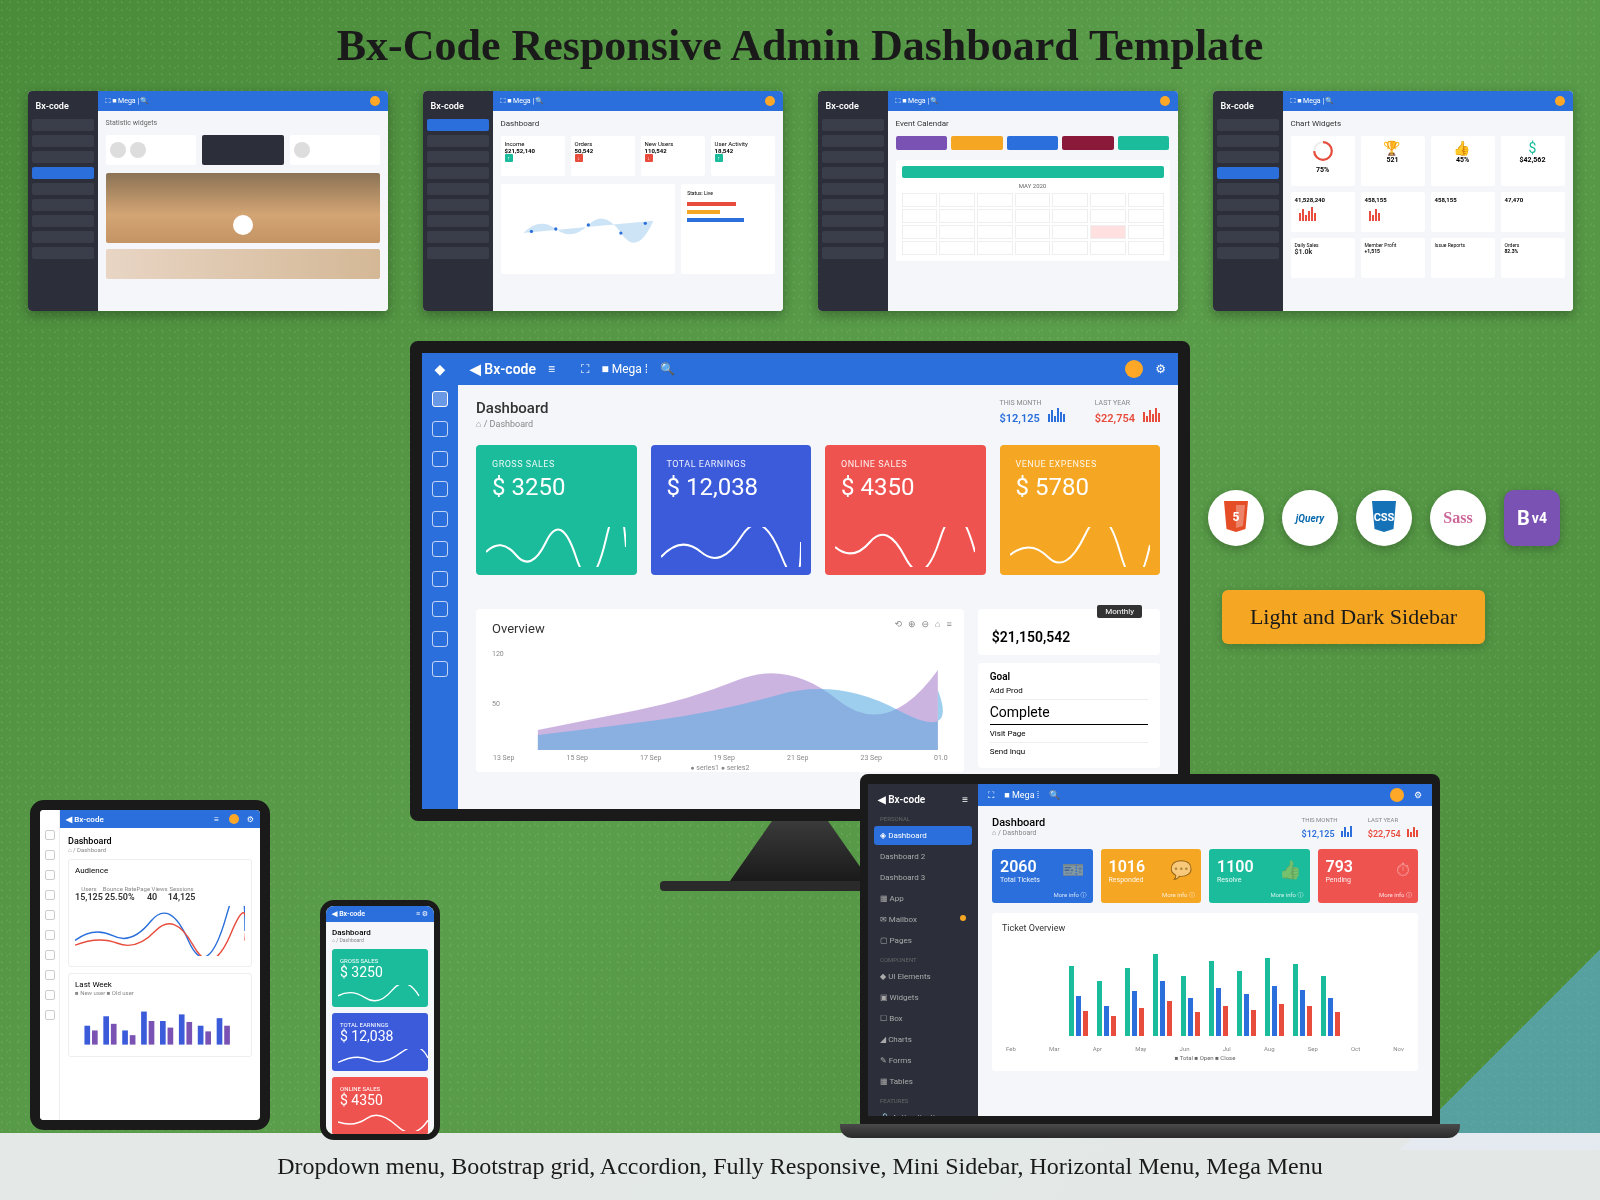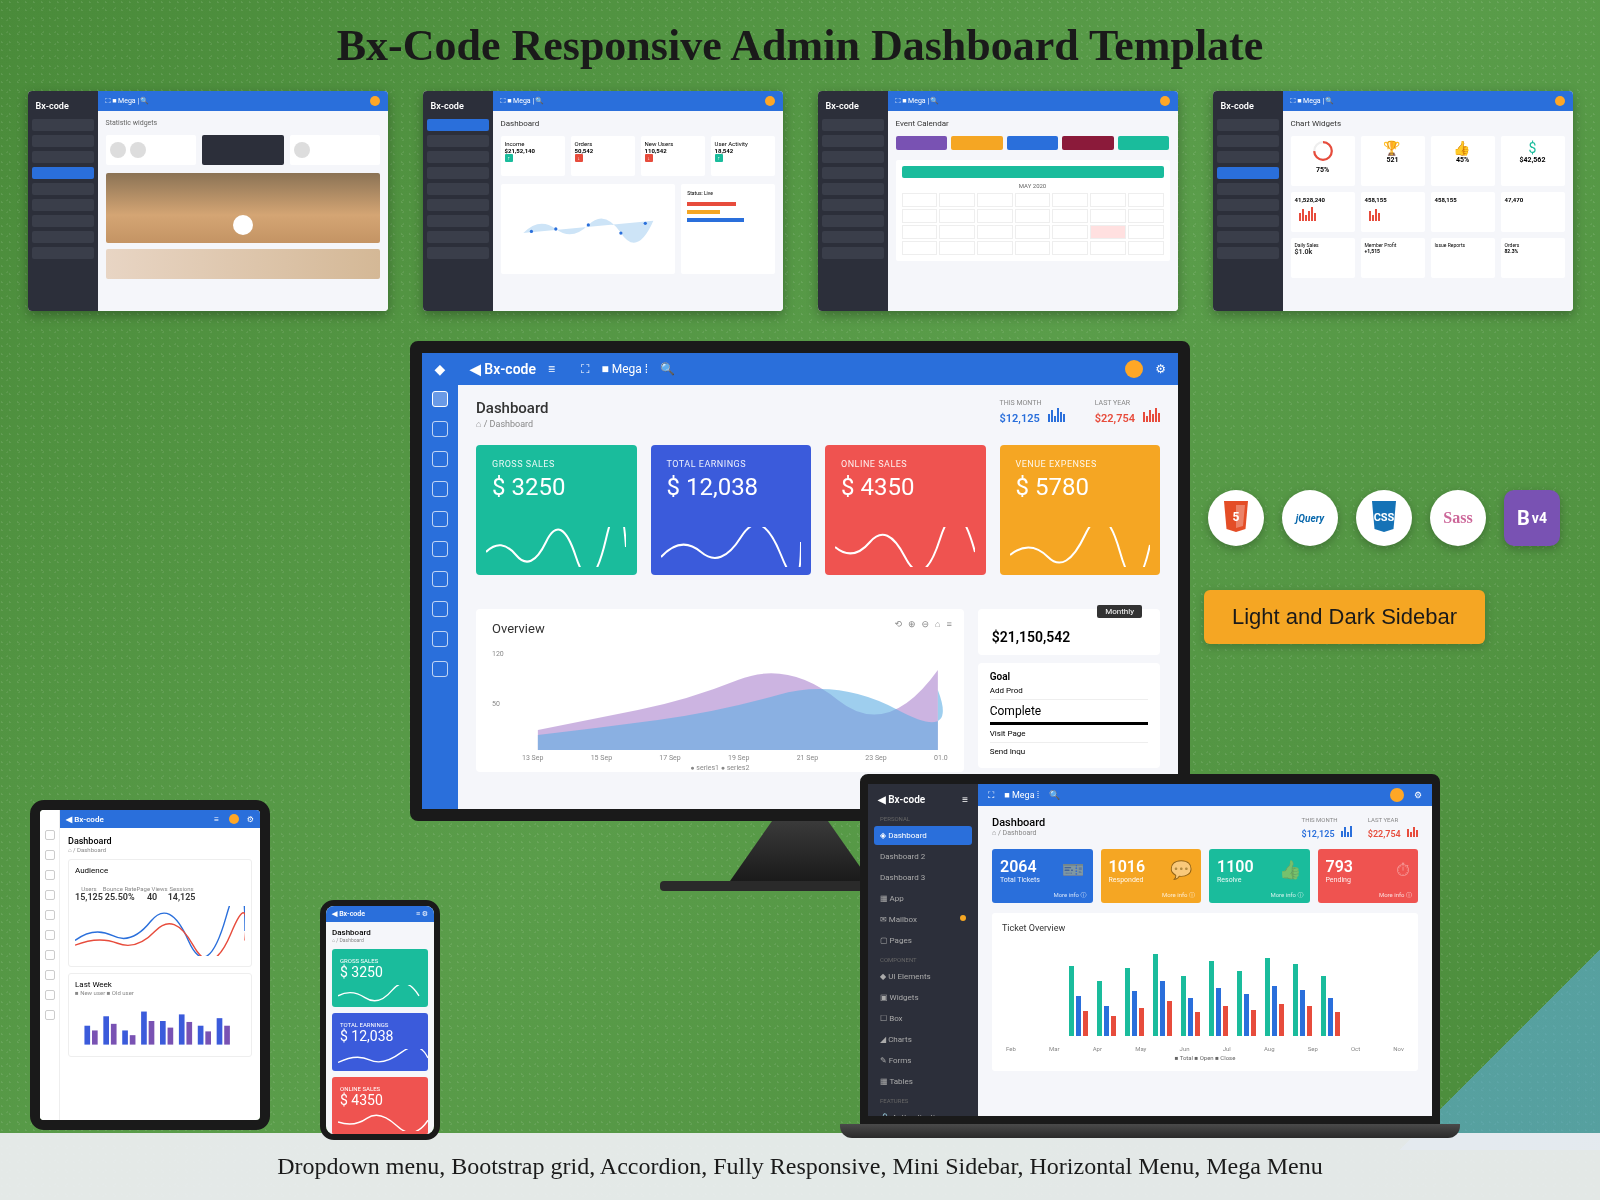--- a/index.html
+++ b/index.html
@@ -104,21 +104,21 @@
 .ticket-more { position: absolute; bottom: 3px; right: 6px; font-size: 6px; opacity: 0.8; }
 .chart-section { display: flex; gap: 10px; margin-top: 10px; }
 .chart-panel { background: #fff; border-radius: 3px; padding: 10px; }
 .chart-panel-title { font-size: 9px; color: #333; margin-bottom: 8px; }
 
 
 .tech-badges { position: absolute; right: 40px; top: 490px; display: flex; gap: 18px; z-index: 5; }
 .tech-badge { width: 56px; height: 56px; border-radius: 50%; background: #fff; display: flex; align-items: center; justify-content: center; box-shadow: 0 3px 10px rgba(0,0,0,0.25); font-size: 10px; font-weight: 700; }
 .tech-badge.bootstrap { border-radius: 10px; background: #7952b3; color: #fff; font-size: 20px; }
 
-.cta-button { position: absolute; right: 115px; top: 590px; background: #f5a623; color: #1a1a1a; padding: 14px 28px; border-radius: 6px; font-size: 22px; font-family: Liberation Sans, sans-serif; z-index: 5; box-shadow: 0 3px 10px rgba(0,0,0,0.2); }
+.cta-button { position: absolute; right: 115px; top: 590px; background: #f5a623; color: #1a1a1a; padding: 14px 28px; border-radius: 6px; font-size: 22px; font-family: Liberation Serif, serif; z-index: 5; box-shadow: 0 3px 10px rgba(0,0,0,0.2); }
 
 .footer-text { position: absolute; bottom: 0; left: 0; right: 0; background: rgba(240,240,245,0.92); padding: 20px; text-align: center; font-size: 24px; font-family: Georgia, serif; color: #1a1a1a; }
 
 .corner-accent { position: absolute; right: 0; bottom: 50px; width: 200px; height: 200px; background: linear-gradient(135deg, transparent 50%, #5dade2 50%); opacity: 0.6; }
 </style>
 </head>
 <body>
 
 <div class="main-title">Bx-Code Responsive Admin Dashboard Template</div>
 
@@ -452,41 +452,41 @@
                     <span>⌂</span>
                     <span>≡</span>
                 </div>
                 <div style="margin-top:14px;position:relative;height:110px">
                   <div style="position:absolute;left:0;top:0;font-size:7px;color:#888">120</div>
                   <div style="position:absolute;left:0;top:50px;font-size:7px;color:#888">50</div>
                   <svg viewBox="0 0 400 100" style="width:100%;height:100px;margin-left:18px">
                     <path d="M0,80 Q50,70 100,60 T200,30 T300,50 T400,20 L400,100 L0,100 Z" fill="#b794d4" opacity="0.7"></path>
                     <path d="M0,85 Q60,78 120,70 T240,45 T360,60 T400,40 L400,100 L0,100 Z" fill="#5dade2" opacity="0.6"></path>
                   </svg>
-                  <div style="display:flex;justify-content:space-between;font-size:7px;color:#888;margin-left:30px">
+                  <div style="display:flex;justify-content:space-between;font-size:7px;color:#888;margin-left:1px">
                     <span>13 Sep</span>
                       <span>15 Sep</span>
                       <span>17 Sep</span>
                       <span>19 Sep</span>
                       <span>21 Sep</span>
                       <span>23 Sep</span>
                       <span>01.0</span>
                   </div>
                   <div style="text-align:center;font-size:7px;color:#888;margin-top:2px">● <span>series1</span> ● <span>series2</span></div>
                 </div>
               </div>
               <div style="flex:1;position:relative">
                 <div class="overview" style="padding:10px 14px;position:relative">
                   <div class="overview-badge">Monthly</div>
                   <div style="font-size:14px;font-weight:600;margin-top:10px">$21,150,542</div>
                 </div>
                 <div class="overview" style="margin-top:8px;padding:8px 12px">
                   <div style="font-size:10px;font-weight:600">Goal</div>
                   <div style="font-size:8px;border-bottom:1px solid #eee;padding:4px 0">Add Prod</div>
-                  <div style="font-size:12px;border-bottom:3px solid #000000;padding:4px 0">Complete</div>
+                  <div style="font-size:14px;border-bottom:1px solid #000000;padding:4px 0">Complete</div>
                   <div style="font-size:8px;border-bottom:1px solid #eee;padding:4px 0">Visit Page</div>
                   <div style="font-size:8px;padding:4px 0">Send Inqu</div>
                 </div>
               </div>
             </div>
           </div>
         </div>
       </div>
     </div>
     <div class="monitor-stand"></div>
@@ -666,21 +666,21 @@
                       <span style="height:8px"></span>
                       <span style="height:5px"></span>
                       <span style="height:10px"></span>
                       <span style="height:7px"></span>
                     </span></div>
                 </div>
             </div>
           </div>
           <div class="ticket-row">
             <div class="ticket-card blue">
-              <div class="ticket-value">2064</div>
+              <div class="ticket-value">2060</div>
               <div class="ticket-label">Total Tickets</div>
               <div style="position:absolute;right:8px;top:10px;opacity:0.4;font-size:18px">🎫</div>
               <div class="ticket-more">More info ⓘ</div>
             </div>
             <div class="ticket-card orange">
               <div class="ticket-value">1016</div>
               <div class="ticket-label">Responded</div>
               <div style="position:absolute;right:8px;top:10px;opacity:0.4;font-size:18px">💬</div>
               <div class="ticket-more">More info ⓘ</div>
             </div>

